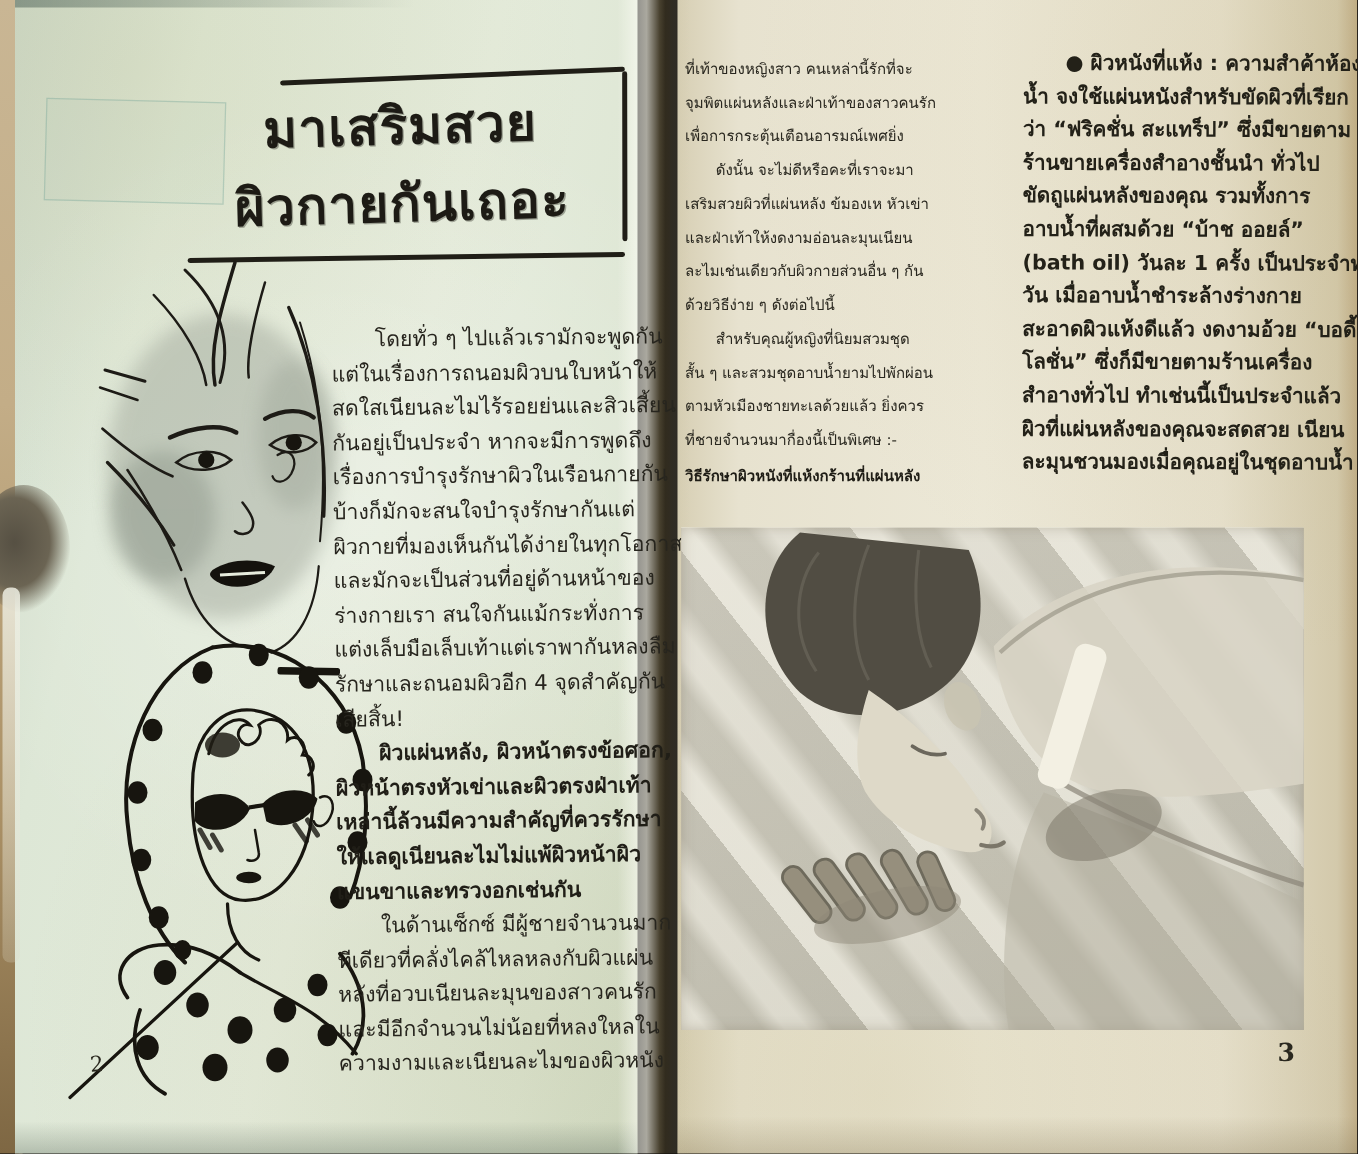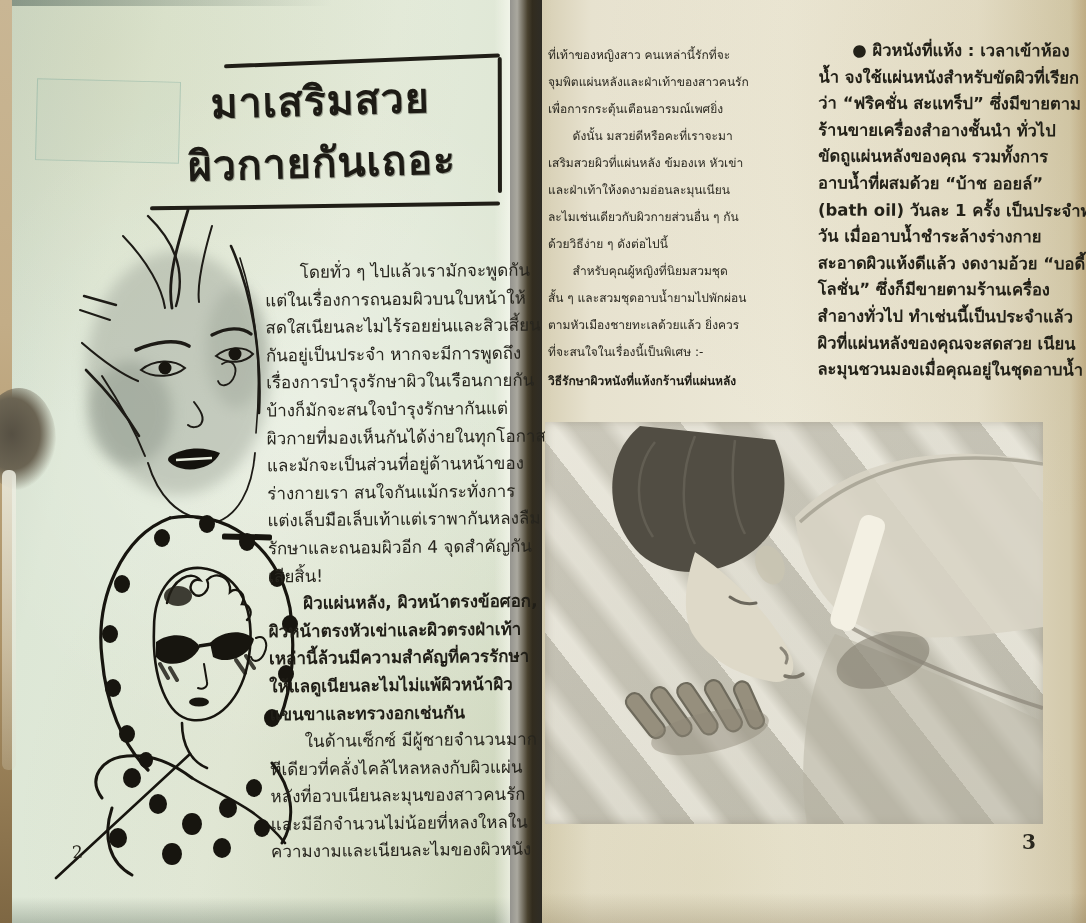--- a/index.html
+++ b/index.html
@@ -240,38 +240,38 @@
 
   <div class="pagenum p2">2</div>
 
   <div class="col col-r1">
     <div class="para">
         <div class="tl">ที่เท้าของหญิงสาว  คนเหล่านี้รักที่จะ</div>
         <div class="tl">จุมพิตแผ่นหลังและฝ่าเท้าของสาวคนรัก</div>
         <div class="tl">เพื่อการกระตุ้นเตือนอารมณ์เพศยิ่ง</div>
       </div>
     <div class="para ind">
-        <div class="tl">ดังนั้น  มสวย่ดีหรือคะที่เราจะมา</div>
+        <div class="tl">ดังนั้น  จะไม่ดีหรือคะที่เราจะมา</div>
         <div class="tl">เสริมสวยผิวที่แผ่นหลัง ข้มองเห หัวเข่า</div>
         <div class="tl">และฝ่าเท้าให้งดงามอ่อนละมุนเนียน</div>
         <div class="tl">ละไมเช่นเดียวกับผิวกายส่วนอื่น ๆ กัน</div>
         <div class="tl">ด้วยวิธีง่าย ๆ ดังต่อไปนี้</div>
       </div>
     <div class="para ind">
         <div class="tl">สำหรับคุณผู้หญิงที่นิยมสวมชุด</div>
         <div class="tl">สั้น ๆ และสวมชุดอาบน้ำยามไปพักผ่อน</div>
         <div class="tl">ตามหัวเมืองชายทะเลด้วยแล้ว ยิ่งควร</div>
-        <div class="tl">ที่จะสนใจในเรื่องนี้เป็นพิเศษ :-</div>
+        <div class="tl">ที่ชายจำนวนมากื่องนี้เป็นพิเศษ :-</div>
       </div>
     <div class="subhead">วิธีรักษาผิวหนังที่แห้งกร้านที่แผ่นหลัง</div>
   </div>
 
   <div class="col col-r2">
     <div class="para ind">
-        <div class="tl">●  ผิวหนังที่แห้ง : เวลาเข้าห้อง</div>
+        <div class="tl">●  ผิวหนังที่แห้ง : ความสำค้าห้อง</div>
         <div class="tl">น้ำ จงใช้แผ่นหนังสำหรับขัดผิวที่เรียก</div>
         <div class="tl">ว่า “ฟริคชั่น สะแทร็ป” ซึ่งมีขายตาม</div>
         <div class="tl">ร้านขายเครื่องสำอางชั้นนำ  ทั่วไป</div>
         <div class="tl">ขัดถูแผ่นหลังของคุณ    รวมทั้งการ</div>
         <div class="tl">อาบน้ำที่ผสมด้วย   “บ้าช  ออยล์”</div>
         <div class="tl">(bath oil) วันละ 1 ครั้ง เป็นประจำทุก</div>
         <div class="tl">วัน   เมื่ออาบน้ำชำระล้างร่างกาย</div>
         <div class="tl">สะอาดผิวแห้งดีแล้ว งดงามอ้วย “บอดี้</div>
         <div class="tl">โลชั่น”    ซึ่งก็มีขายตามร้านเครื่อง</div>
         <div class="tl">สำอางทั่วไป  ทำเช่นนี้เป็นประจำแล้ว</div>

